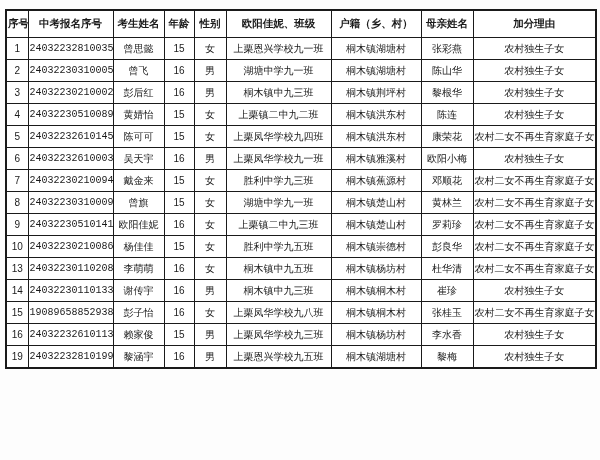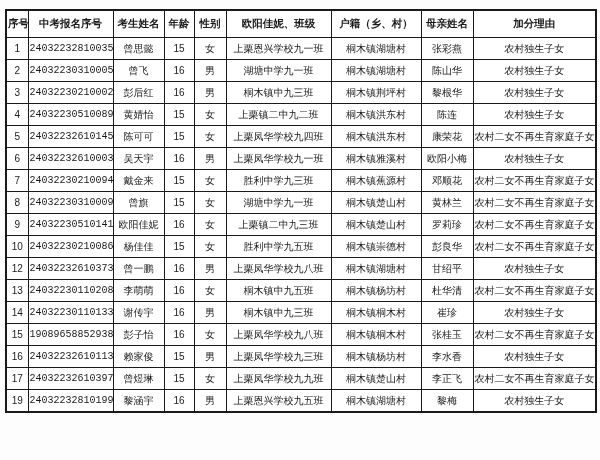--- a/index.html
+++ b/index.html
@@ -188,31 +188,20 @@
           <td class="num">24032230210086</td>
           <td>杨佳佳</td>
           <td>15</td>
           <td>女</td>
           <td>胜利中学九五班</td>
           <td>桐木镇崇德村</td>
           <td>彭良华</td>
           <td>农村二女不再生育家庭子女</td>
         </tr>
         <tr>
-          <td>12</td>
-          <td class="num">24032232610373</td>
-          <td>曾一鹏</td>
-          <td>16</td>
-          <td>男</td>
-          <td>上栗凤华学校九八班</td>
-          <td>桐木镇湖塘村</td>
-          <td>甘绍平</td>
-          <td>农村独生子女</td>
-        </tr>
-        <tr>
           <td>13</td>
           <td class="num">24032230110208</td>
           <td>李萌萌</td>
           <td>16</td>
           <td>女</td>
           <td>桐木镇中九五班</td>
           <td>桐木镇杨坊村</td>
           <td>杜华清</td>
           <td>农村二女不再生育家庭子女</td>
         </tr>
@@ -241,31 +230,20 @@
         <tr>
           <td>16</td>
           <td class="num">24032232610113</td>
           <td>赖家俊</td>
           <td>15</td>
           <td>男</td>
           <td>上栗凤华学校九三班</td>
           <td>桐木镇杨坊村</td>
           <td>李水香</td>
           <td>农村独生子女</td>
-        </tr>
-        <tr>
-          <td>17</td>
-          <td class="num">24032232610397</td>
-          <td>曾煜琳</td>
-          <td>15</td>
-          <td>女</td>
-          <td>上栗凤华学校九九班</td>
-          <td>桐木镇楚山村</td>
-          <td>李正飞</td>
-          <td>农村二女不再生育家庭子女</td>
         </tr>
         <tr>
           <td>19</td>
           <td class="num">24032232810199</td>
           <td>黎涵宇</td>
           <td>16</td>
           <td>男</td>
           <td>上栗恩兴学校九五班</td>
           <td>桐木镇湖塘村</td>
           <td>黎梅</td>

